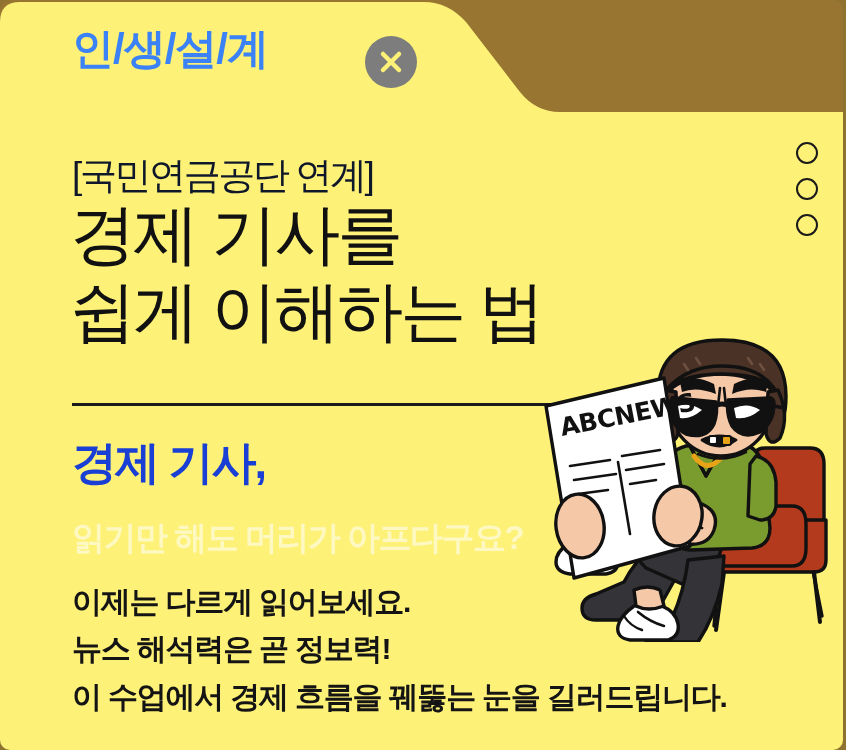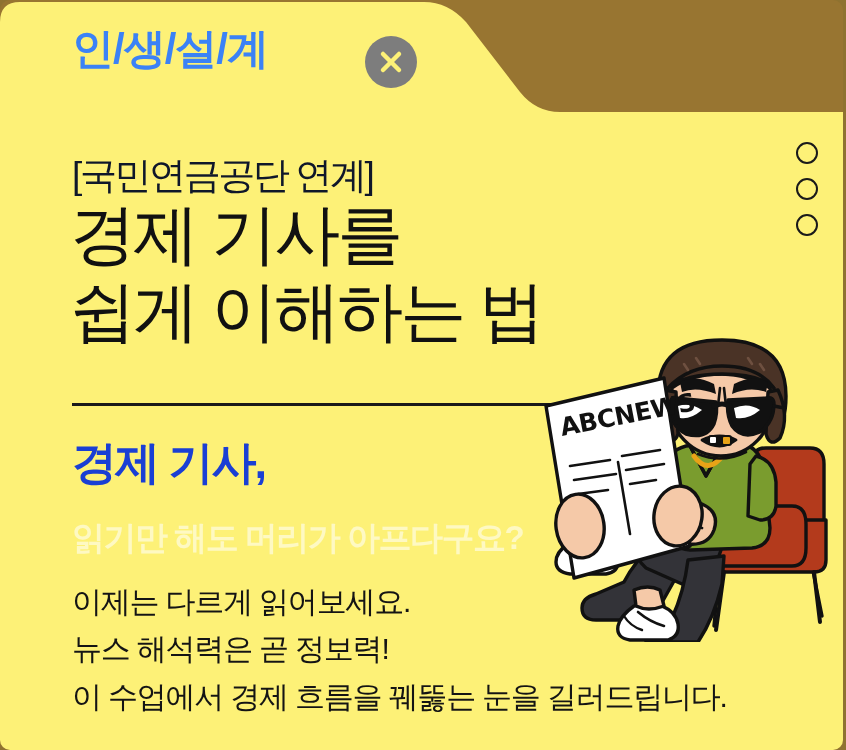--- a/index.html
+++ b/index.html
@@ -125,21 +125,21 @@
     color: #fef9c3;
     letter-spacing: -1.5px;
     line-height: 1;
     white-space: nowrap;
   }
   #body-lines {
     position: absolute;
     left: 72px;
     top: 578px;
     font-size: 30px;
-    font-weight: 400;
+    font-weight: 700;
     color: #141414;
     letter-spacing: -1.2px;
     line-height: 1.58;
     white-space: pre-line;
   }
 
   
   #illustration {
     position: absolute;
     left: 538px;

